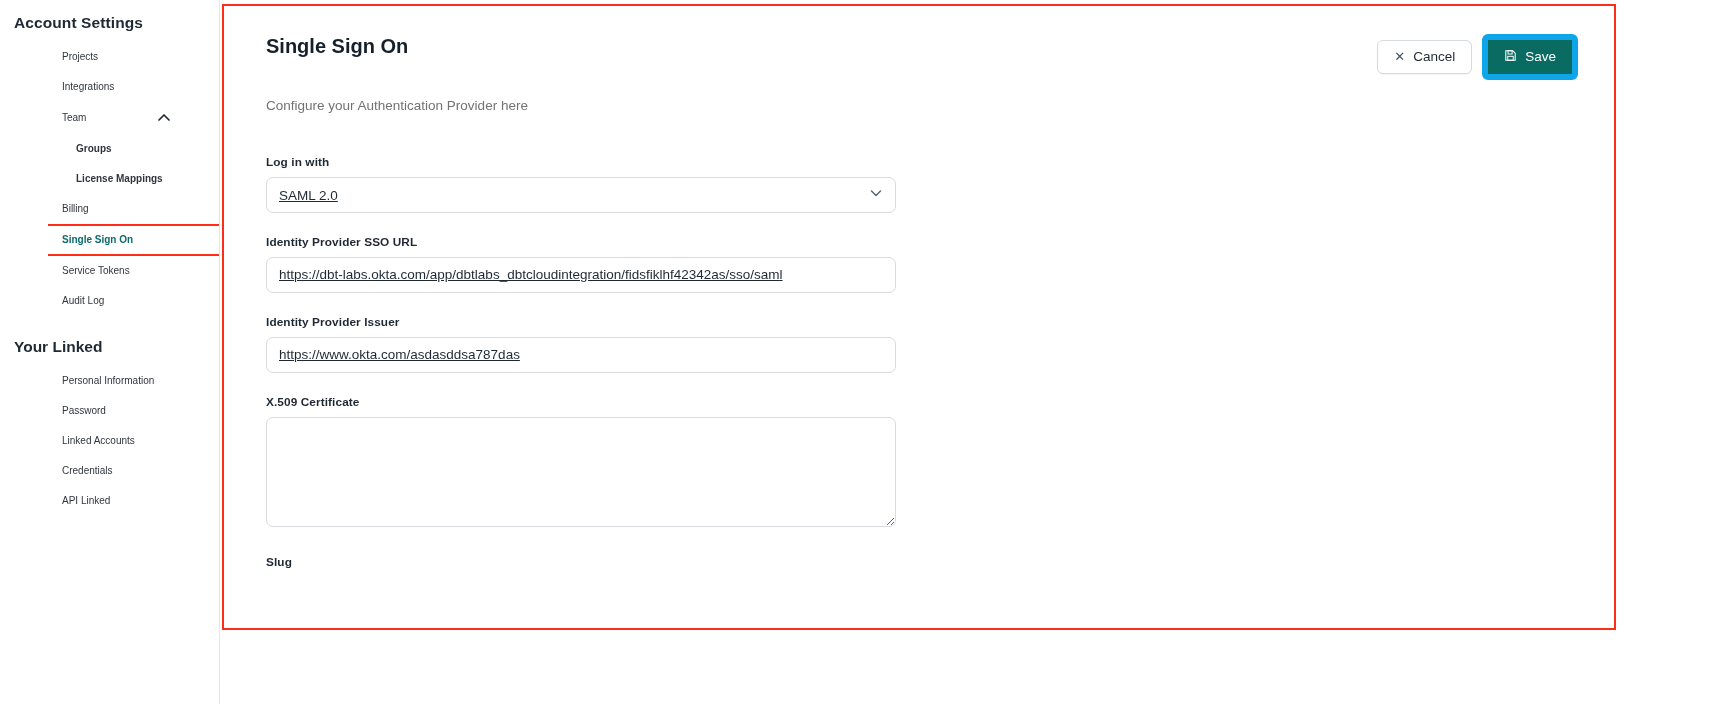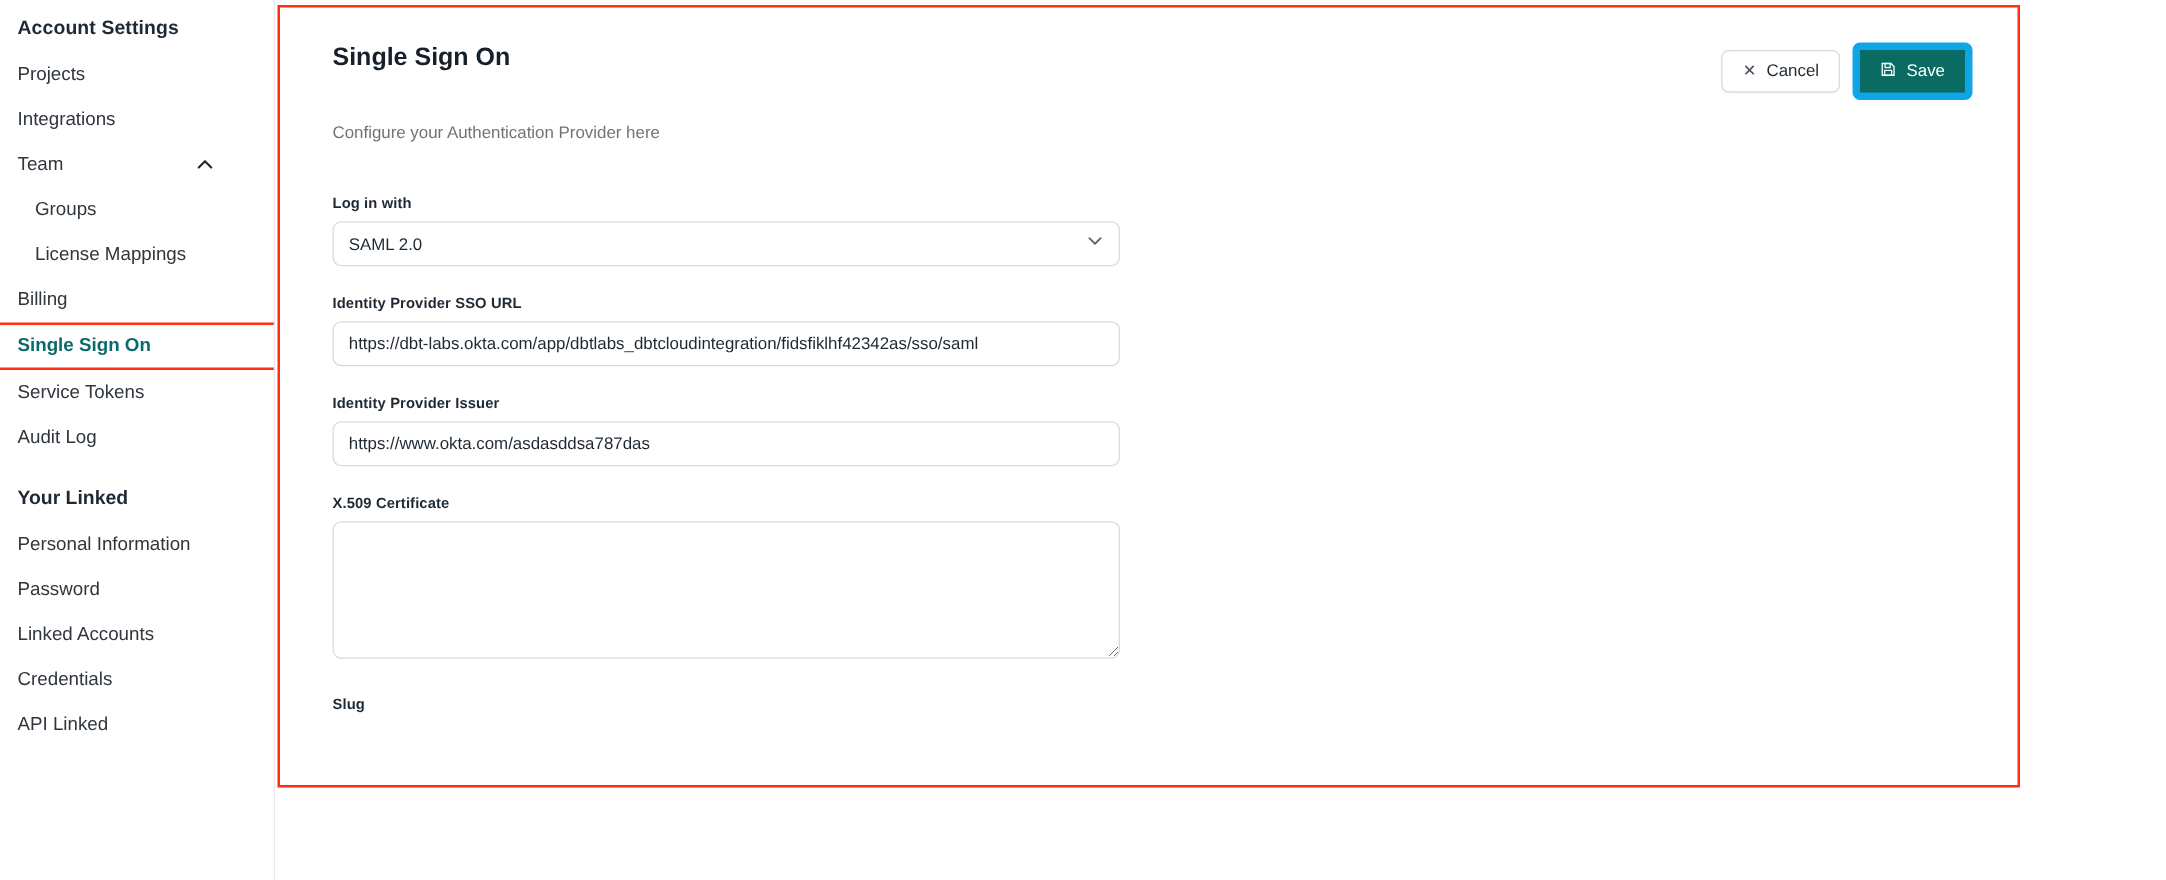--- a/index.html
+++ b/index.html
@@ -36,27 +36,28 @@
     font-size: 15.5px;
     font-weight: bold;
     color: #1f2933;
     padding: 6px 14px 10px 14px;
     letter-spacing: 0.1px;
   }
   .nav-item {
     display: flex;
     align-items: center;
     justify-content: space-between;
-    font-size: 15px;
+    font-size: 10px;
     color: #30363d;
     padding: 9px 14px;
     line-height: 1.2;
     cursor: pointer;
-  }
-  .nav-item.sub { padding-left: 28px; }
+    margin-left: 48px;
+  }
+  .nav-item.sub { padding-left: 28px; font-weight: bold; }
   .nav-item .label { white-space: nowrap; }
   .nav-item.active {
     color: #0b6a6a;
     font-weight: bold;
     border: 2px solid #ff2d16;
     border-left: none;
     border-right: none;
     position: relative;
     padding: 8px 14px;
   }
@@ -157,20 +158,21 @@
     width: 630px;
     background: #ffffff;
     border: 1px solid #d7dbdf;
     border-radius: 7px;
     font-family: "Liberation Sans", sans-serif;
     font-size: 13.5px;
     color: #1f2933;
     padding: 10px 12px;
     height: 36px;
     outline: none;
+    text-decoration: underline;
   }
   .select-wrap { position: relative; width: 630px; }
   .select {
     appearance: none;
     -webkit-appearance: none;
     padding-right: 34px;
   }
   .select-chev {
     position: absolute;
     right: 12px;

